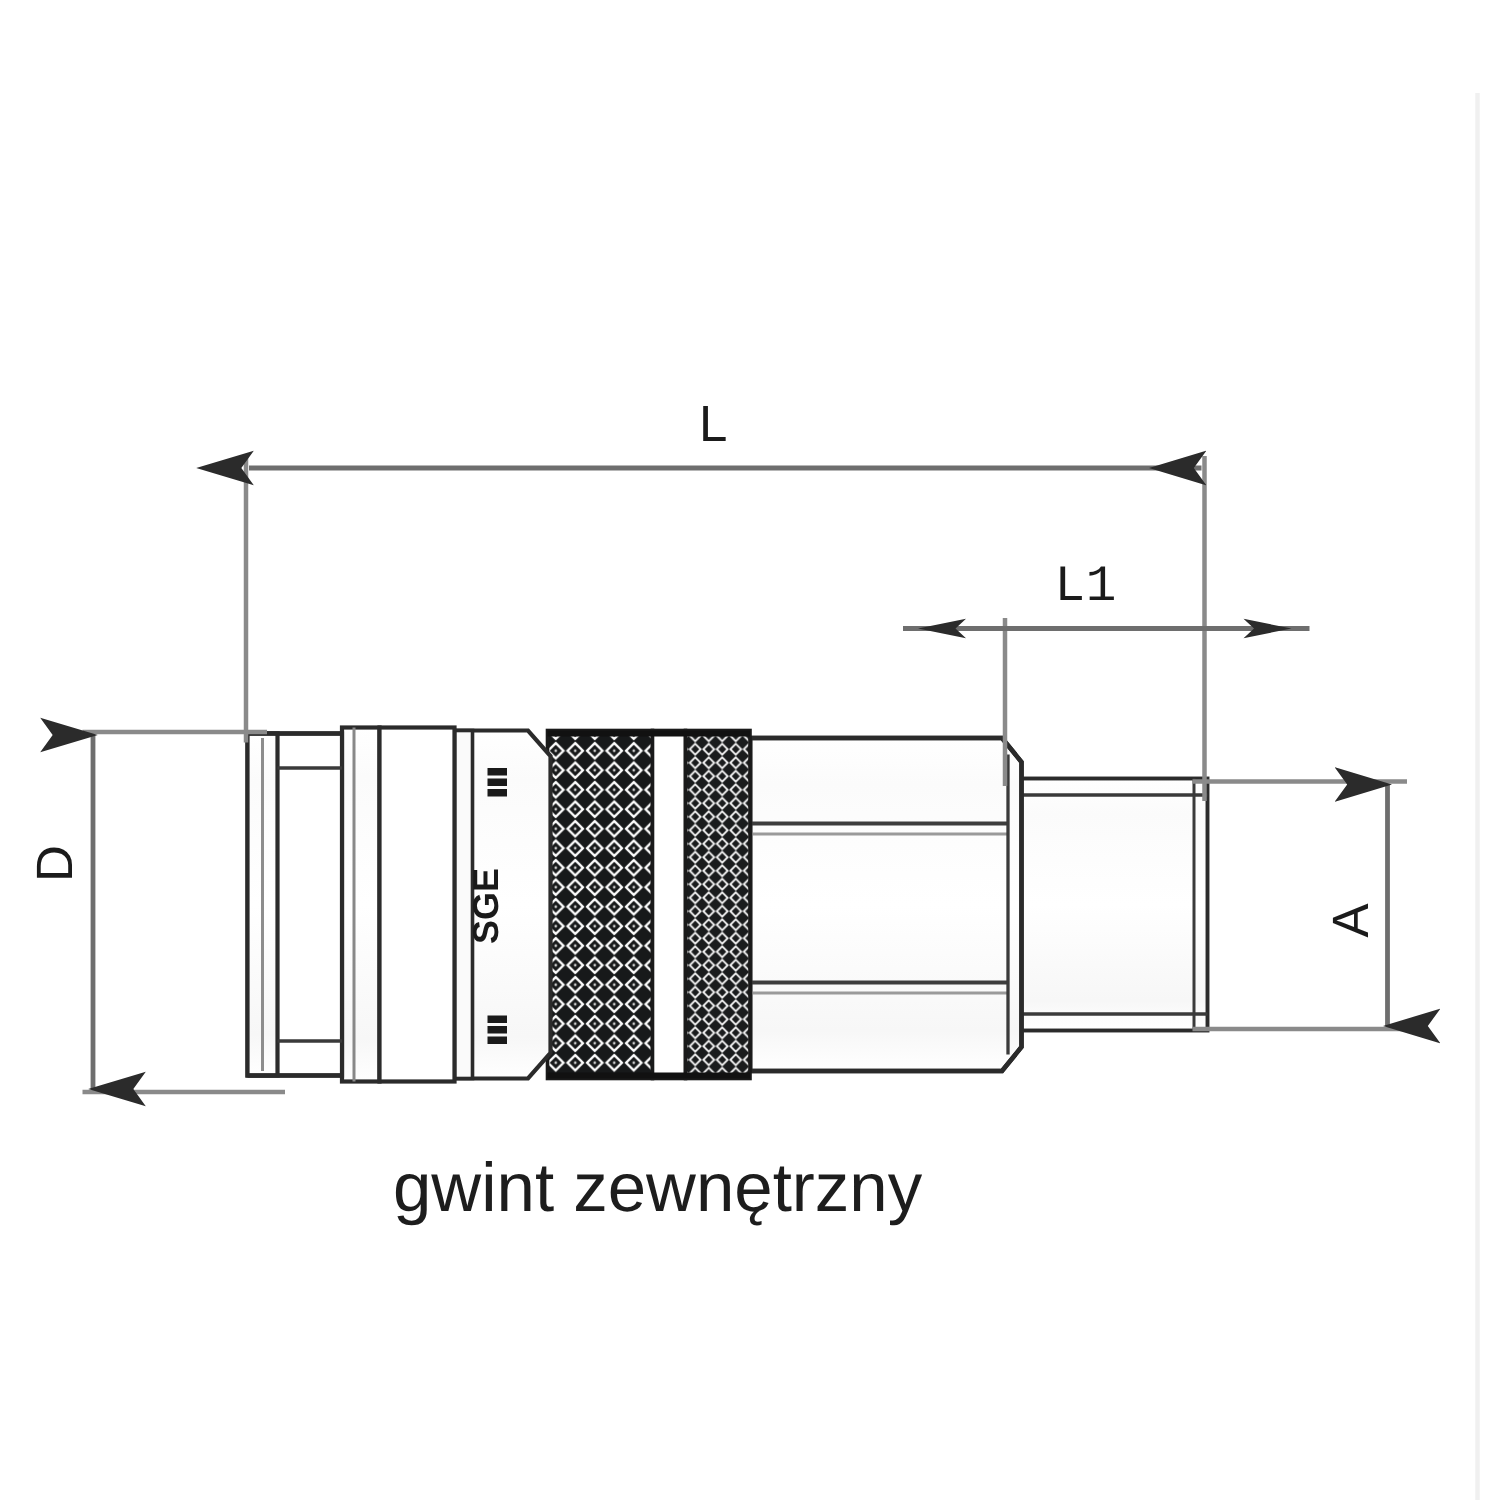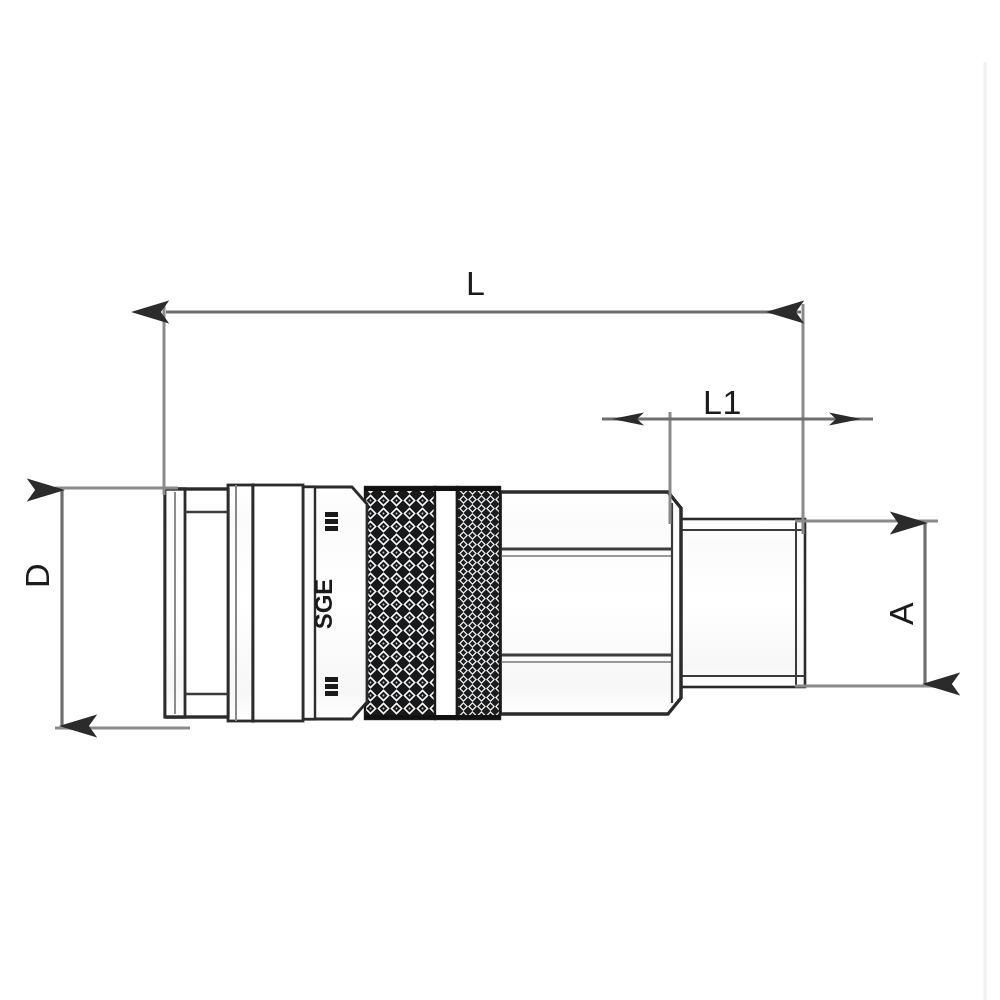--- a/index.html
+++ b/index.html
@@ -31,21 +31,21 @@
     position: absolute;
     color: #1b1b1b;
     font-family: "Liberation Sans", sans-serif;
     font-size: 34px;
     font-weight: 400;
     line-height: 1;
     letter-spacing: 0.5px;
     white-space: nowrap;
   }
   #label-L  { left: 466px; top: 266px; }
-  #label-L1 { left: 703px; top: 385px; }
+  #label-L1 { left: 703px; top: 375px; font-family: Liberation Mono, monospace; }
   #label-D  { left: 20px;  top: 588px; transform: rotate(-90deg); transform-origin: left top; }
   #label-A  { left: 884px; top: 625px; transform: rotate(-90deg); transform-origin: left top; }
   #caption {
     position: absolute;
     left: 262px;
     top: 768px;
     color: #1d1d1d;
     font-family: "Liberation Sans", sans-serif;
     font-size: 46px;
     font-weight: 400;
@@ -184,14 +184,15 @@
   </svg>
 
   <div class="dim-label" id="label-L">L</div>
 
   <div class="dim-label" id="label-L1">L1</div>
 
   <div class="dim-label" id="label-D">D</div>
 
   <div class="dim-label" id="label-A">A</div>
 
+  <div id="caption">gwint zewnętrzny</div>
 
 </div>
 
 </body></html>

